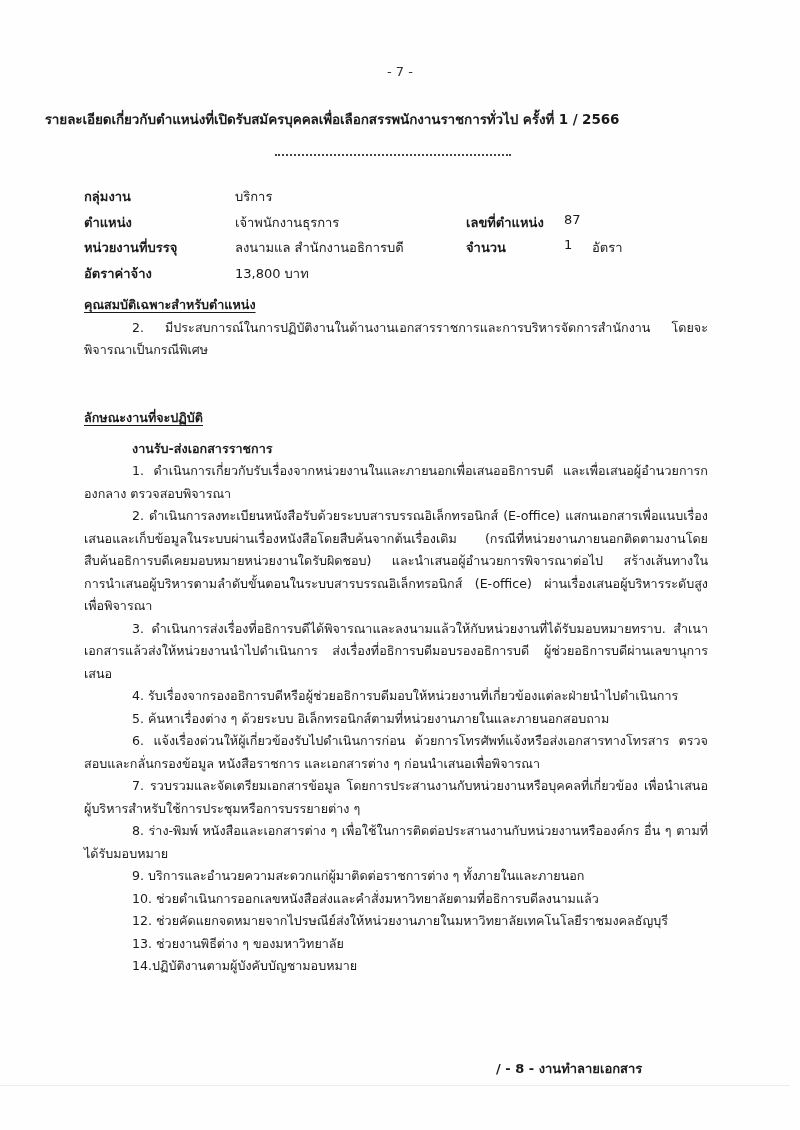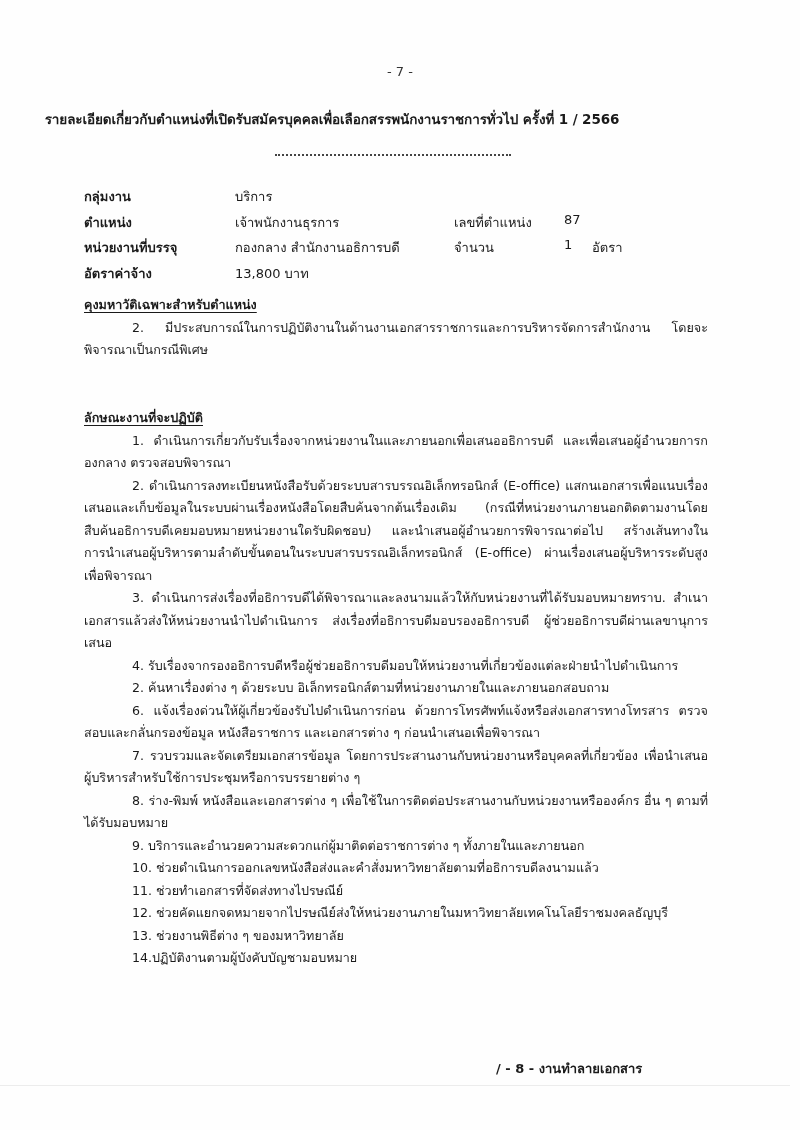--- a/index.html
+++ b/index.html
@@ -65,22 +65,22 @@
       left: 0;
       font-weight: bold;
       text-align: center;
     }
     .info-value {
       position: absolute;
       left: 151px;
     }
     .info-label2 {
       position: absolute;
-      left: 370px;
-      font-weight: normal;
+      left: 382px;
+      font-weight: bold;
     }
     .info-value2 {
       position: absolute;
       left: 480px;
     }
     .info-unit2 {
       position: absolute;
       left: 508px;
     }
     .body-text {
@@ -138,49 +138,49 @@
       <span class="info-value">บริการ</span>
     </div>
     <div class="info-row">
       <span class="info-label">ตำแหน่ง</span>
       <span class="info-value">เจ้าพนักงานธุรการ</span>
       <span class="info-label2">เลขที่ตำแหน่ง</span>
       <span class="info-value2">87</span>
     </div>
     <div class="info-row">
       <span class="info-label">หน่วยงานที่บรรจุ</span>
-      <span class="info-value">กองกลาง สำนักงานอธิการบดี</span>
+      <span class="info-value">ลงนามแล สำนักงานอธิการบดี</span>
       <span class="info-label2">จำนวน</span>
       <span class="info-value2">1</span>
       <span class="info-unit2">อัตรา</span>
     </div>
     <div class="info-row">
       <span class="info-label">อัตราค่าจ้าง</span>
       <span class="info-value">13,800 บาท</span>
     </div>
   </div>
 
   <div class="body-text" style="top: 294px;">
-    <div class="section-heading">คุงมหาวัติเฉพาะสำหรับตำแหน่ง</div>
+    <div class="section-heading">คุณสมบัติเฉพาะสำหรับตำแหน่ง</div>
     <div class="para">2.  มีประสบการณ์ในการปฏิบัติงานในด้านงานเอกสารราชการและการบริหารจัดการสำนักงาน โดยจะพิจารณาเป็นกรณีพิเศษ</div>
   </div>
 
   <div class="body-text" style="top: 407px;">
     <div class="section-heading">ลักษณะงานที่จะปฏิบัติ</div>
+    <div class="sub-heading" style="margin-top: 8px;">งานรับ-ส่งเอกสารราชการ</div>
     <div class="para">1. ดำเนินการเกี่ยวกับรับเรื่องจากหน่วยงานในและภายนอกเพื่อเสนออธิการบดี และเพื่อเสนอผู้อำนวยการกองกลาง ตรวจสอบพิจารณา</div>
     <div class="para">2. ดำเนินการลงทะเบียนหนังสือรับด้วยระบบสารบรรณอิเล็กทรอนิกส์ (E-office) แสกนเอกสารเพื่อแนบเรื่องเสนอและเก็บข้อมูลในระบบผ่านเรื่องหนังสือโดยสืบค้นจากต้นเรื่องเดิม (กรณีที่หน่วยงานภายนอกติดตามงานโดยสืบค้นอธิการบดีเคยมอบหมายหน่วยงานใดรับผิดชอบ) และนำเสนอผู้อำนวยการพิจารณาต่อไป สร้างเส้นทางในการนำเสนอผู้บริหารตามลำดับขั้นตอนในระบบสารบรรณอิเล็กทรอนิกส์ (E-office)  ผ่านเรื่องเสนอผู้บริหารระดับสูงเพื่อพิจารณา</div>
     <div class="para">3. ดำเนินการส่งเรื่องที่อธิการบดีได้พิจารณาและลงนามแล้วให้กับหน่วยงานที่ได้รับมอบหมายทราบ. สำเนาเอกสารแล้วส่งให้หน่วยงานนำไปดำเนินการ ส่งเรื่องที่อธิการบดีมอบรองอธิการบดี ผู้ช่วยอธิการบดีผ่านเลขานุการเสนอ</div>
     <div class="item">4. รับเรื่องจากรองอธิการบดีหรือผู้ช่วยอธิการบดีมอบให้หน่วยงานที่เกี่ยวข้องแต่ละฝ่ายนำไปดำเนินการ</div>
-    <div class="item">2. ค้นหาเรื่องต่าง ๆ ด้วยระบบ อิเล็กทรอนิกส์ตามที่หน่วยงานภายในและภายนอกสอบถาม</div>
+    <div class="item">5. ค้นหาเรื่องต่าง ๆ ด้วยระบบ อิเล็กทรอนิกส์ตามที่หน่วยงานภายในและภายนอกสอบถาม</div>
     <div class="para">6. แจ้งเรื่องด่วนให้ผู้เกี่ยวข้องรับไปดำเนินการก่อน ด้วยการโทรศัพท์แจ้งหรือส่งเอกสารทางโทรสาร ตรวจสอบและกลั่นกรองข้อมูล หนังสือราชการ และเอกสารต่าง ๆ ก่อนนำเสนอเพื่อพิจารณา</div>
     <div class="para">7.  รวบรวมและจัดเตรียมเอกสารข้อมูล โดยการประสานงานกับหน่วยงานหรือบุคคลที่เกี่ยวข้อง เพื่อนำเสนอผู้บริหารสำหรับใช้การประชุมหรือการบรรยายต่าง ๆ</div>
     <div class="para">8.  ร่าง-พิมพ์ หนังสือและเอกสารต่าง ๆ เพื่อใช้ในการติดต่อประสานงานกับหน่วยงานหรือองค์กร อื่น ๆ ตามที่ได้รับมอบหมาย</div>
     <div class="item">9.  บริการและอำนวยความสะดวกแก่ผู้มาติดต่อราชการต่าง ๆ ทั้งภายในและภายนอก</div>
     <div class="item">10. ช่วยดำเนินการออกเลขหนังสือส่งและคำสั่งมหาวิทยาลัยตามที่อธิการบดีลงนามแล้ว</div>
-    <div class="item">11. ช่วยทำเอกสารที่จัดส่งทางไปรษณีย์</div>
     <div class="item">12. ช่วยคัดแยกจดหมายจากไปรษณีย์ส่งให้หน่วยงานภายในมหาวิทยาลัยเทคโนโลยีราชมงคลธัญบุรี</div>
     <div class="item">13. ช่วยงานพิธีต่าง ๆ ของมหาวิทยาลัย</div>
     <div class="item">14.ปฏิบัติงานตามผู้บังคับบัญชามอบหมาย</div>
   </div>
 
   <div class="footer-ref">/ - 8 - งานทำลายเอกสาร</div>
 
   <div class="bottom-rule"></div>
 </div>
 

